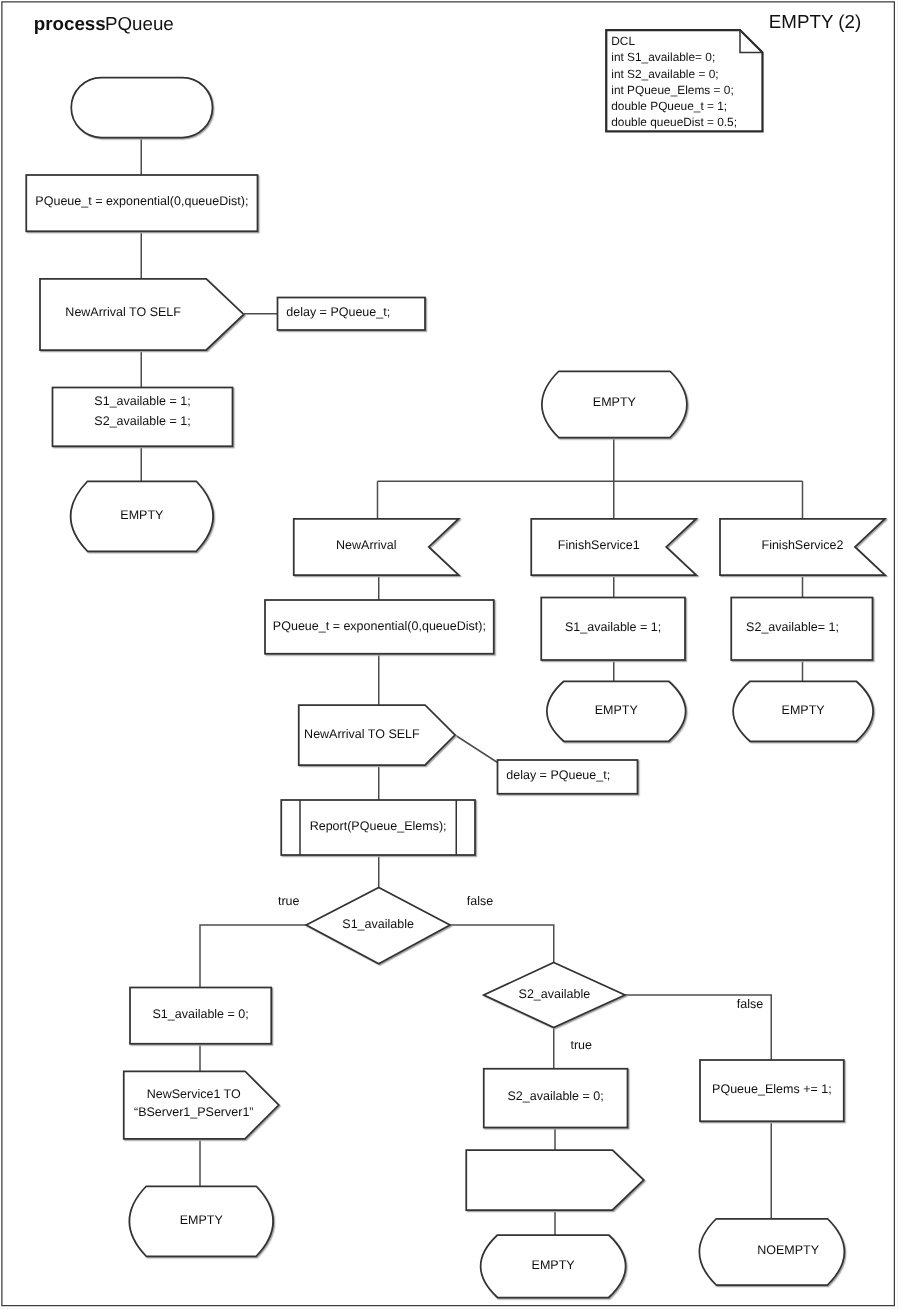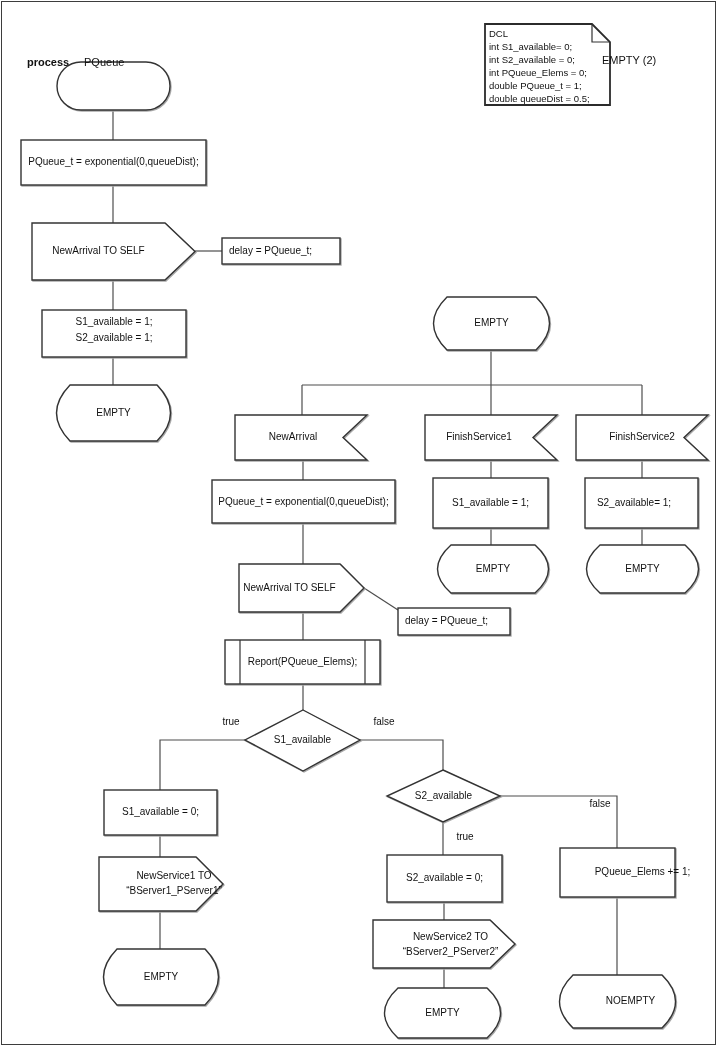--- a/index.html
+++ b/index.html
@@ -19,23 +19,23 @@
   svg{position:absolute;left:0;top:0;}
   .lbl{
     position:absolute;
     font-size:10px;
     line-height:12px;
     text-align:center;
     white-space:nowrap;
     color:#111111;
   }
   .lbl.left{text-align:left;}
-  .lbl.right{text-align:left;}
-  .lbl.two{line-height:15px;padding-left:19px;}
-  .hdr{font-size:11px;line-height:13px;margin-top:43px;}
+  .lbl.right{text-align:center;}
+  .lbl.two{line-height:15px;}
+  .hdr{font-size:15px;line-height:13px;}
   .bold{font-weight:bold;}
   .dcl{
     position:absolute;
     font-size:9.5px;
     line-height:13px;
     text-align:left;
     white-space:nowrap;
   }
   .dcl div{height:13px;}
   .shape{fill:#ffffff;stroke:#333333;stroke-width:1.4;}
@@ -170,27 +170,23 @@
     <div>NewService1 TO</div>
     <div>“BServer1_PServer1”</div>
   </div>
   <div class="lbl" style="left:104px;top:971px;width:114px;">EMPTY</div>
 
   <div class="lbl" style="left:387px;top:790px;width:113px;">S2_available</div>
   <div class="lbl" style="left:448px;top:831px;width:34px;">true</div>
   <div class="lbl" style="left:582px;top:798px;width:36px;">false</div>
 
   <div class="lbl" style="left:387px;top:872px;width:115px;">S2_available = 0;</div>
-  <div class="lbl two" style="left:373px;top:929px;width:117px;">
-    <div>NewService2 TO</div>
-    <div>“BServer2_PServer2”</div>
-  </div>
   <div class="lbl" style="left:385px;top:1007px;width:115px;">EMPTY</div>
 
-  <div class="lbl" style="left:560px;top:866px;width:115px;padding-left:25px;">PQueue_Elems += 1;</div>
+  <div class="lbl" style="left:560px;top:866px;width:115px;">PQueue_Elems += 1;</div>
   <div class="lbl" style="left:560px;top:995px;width:115px;padding-left:13px;">NOEMPTY</div>
 
   <div class="lbl" style="left:433px;top:497px;width:115px;">S1_available = 1;</div>
   <div class="lbl" style="left:438px;top:563px;width:110px;">EMPTY</div>
 
   <div class="lbl" style="left:585px;top:497px;width:98px;">S2_available= 1;</div>
   <div class="lbl" style="left:587px;top:563px;width:111px;">EMPTY</div>
 </div>
 
 </body></html>

